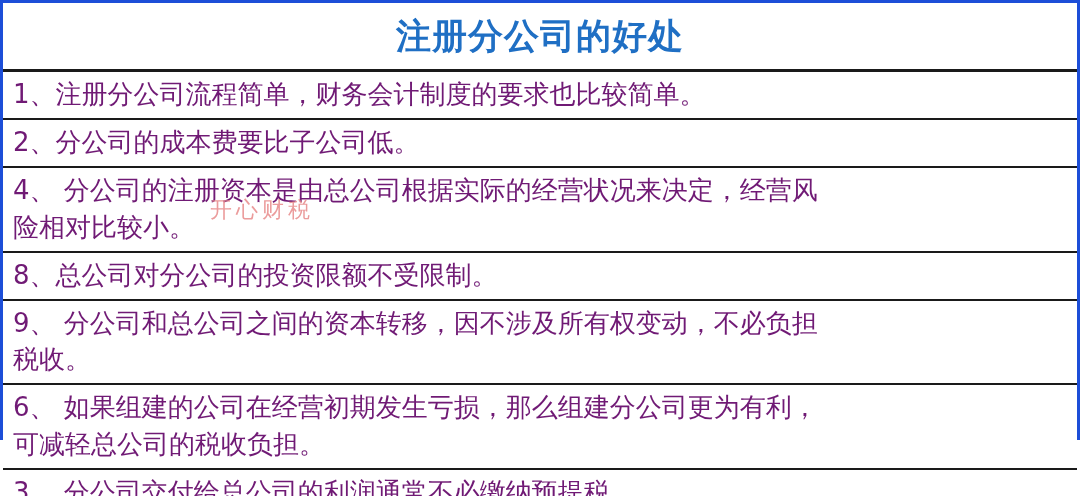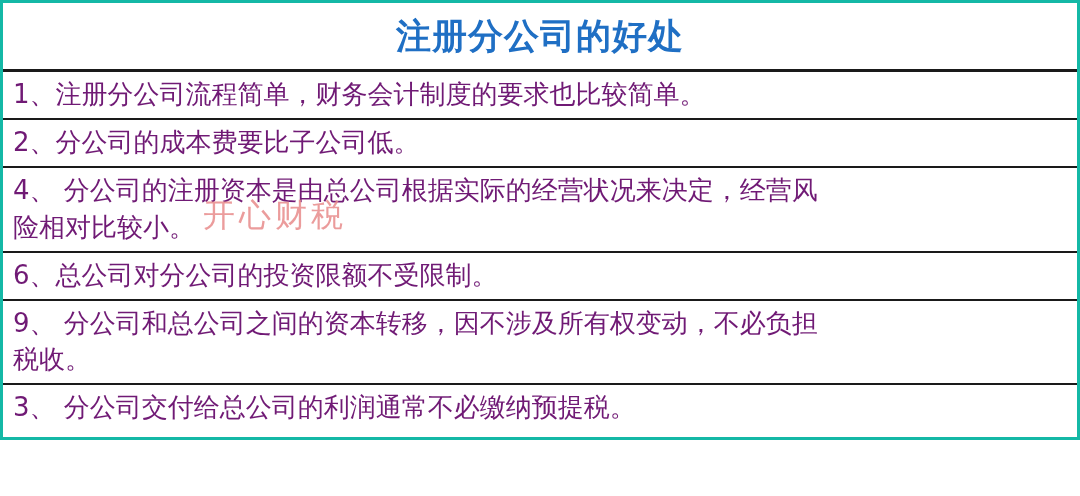--- a/index.html
+++ b/index.html
@@ -11,21 +11,21 @@
     width: 1080px;
     height: 496px;
     font-family: "Liberation Sans", sans-serif;
     overflow: hidden;
   }
   .page {
     position: relative;
     width: 1080px;
     height: 440px;
     box-sizing: border-box;
-    border: 3px solid #14b8a6;
+    border: 3px solid #1d4ed8;
     background: #ffffff;
   }
   .title-row {
     height: 69px;
     box-sizing: border-box;
     display: flex;
     align-items: center;
     justify-content: center;
     border-bottom: 3px solid #1a1a1a;
     background: #ffffff;
@@ -53,24 +53,24 @@
   .row-text {
     font-family: "DejaVu Sans", "Liberation Sans", sans-serif;
     font-size: 26px;
     color: #701a75;
     line-height: 1.42;
     letter-spacing: 0px;
     white-space: pre-wrap;
   }
   .watermark {
     position: absolute;
-    left: 200px;
+    left: 207px;
     top: 196px;
     font-family: "DejaVu Sans", "Liberation Sans", sans-serif;
-    font-size: 32px;
+    font-size: 22px;
     color: #e88b8b;
     opacity: 0.85;
     letter-spacing: 4px;
     pointer-events: none;
     user-select: none;
     line-height: 1;
   }
 </style>
 </head>
 <body>
@@ -86,25 +86,29 @@
       <div class="row-text">1、注册分公司流程简单，财务会计制度的要求也比较简单。</div>
     </div>
     <div class="row">
       <div class="row-text">2、分公司的成本费要比子公司低。</div>
     </div>
     <div class="row">
       <div class="row-text">4、 分公司的注册资本是由总公司根据实际的经营状况来决定，经营风
 险相对比较小。</div>
     </div>
     <div class="row">
-      <div class="row-text">6、总公司对分公司的投资限额不受限制。</div>
+      <div class="row-text">8、总公司对分公司的投资限额不受限制。</div>
     </div>
     <div class="row">
       <div class="row-text">9、 分公司和总公司之间的资本转移，因不涉及所有权变动，不必负担
 税收。</div>
+    </div>
+    <div class="row">
+      <div class="row-text">6、 如果组建的公司在经营初期发生亏损，那么组建分公司更为有利，
+可减轻总公司的税收负担。</div>
     </div>
     <div class="row">
       <div class="row-text">3、 分公司交付给总公司的利润通常不必缴纳预提税。</div>
     </div>
   </div>
 
   <div class="watermark">开心财税</div>
 
 </div>
 

